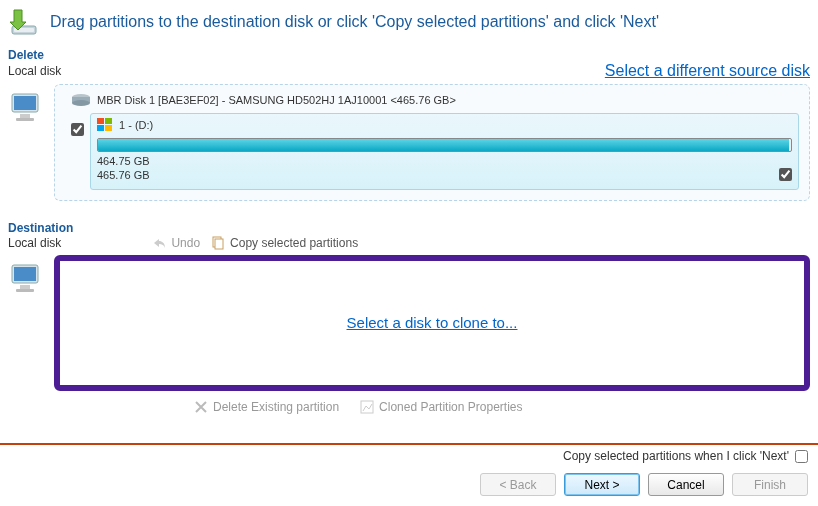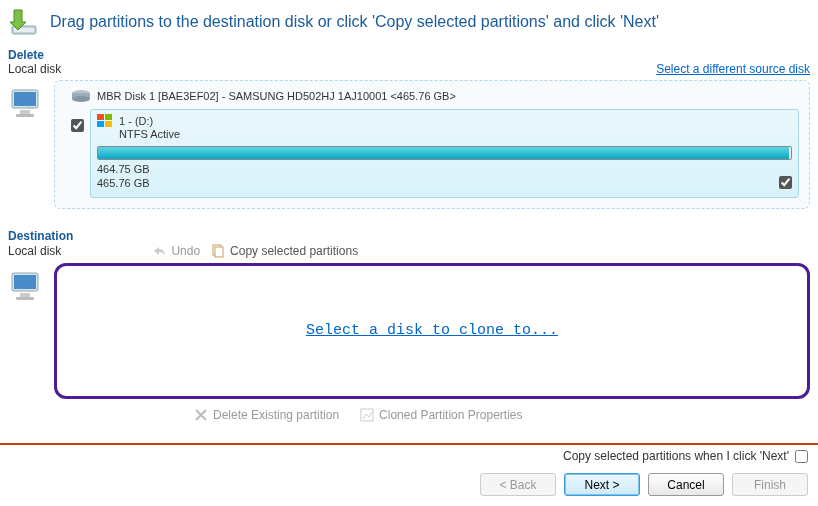--- a/index.html
+++ b/index.html
@@ -42,21 +42,21 @@
     }
     .subsection-label {
       color: #333;
       font-size: 12px;
     }
     .source-link {
       margin-left: auto;
       color: #0066cc;
       text-decoration: underline;
       cursor: pointer;
-      font-size: 12px;
+      font-size: 16px;
     }
     .content-row {
       display: flex;
       align-items: flex-start;
       gap: 10px;
       padding: 4px 8px 0 8px;
     }
     .monitor-icon {
       width: 36px;
       height: 36px;
@@ -155,28 +155,27 @@
       color: #555;
       font-size: 12px;
     }
     .tool-item.disabled { color: #999; }
     .tool-icon {
       width: 16px;
       height: 16px;
     }
     .dest-panel {
       flex: 1;
-      border: 3px solid #4c1d95;
-      border-radius: 12px;
+      border: 6px solid #4c1d95;
+      border-radius: 6px;
       background: #fff;
       height: 136px;
       display: flex;
       align-items: center;
       justify-content: center;
-      font-family: Liberation Mono, monospace;
     }
     .select-disk-link {
       color: #0066cc;
       text-decoration: underline;
       font-size: 15px;
       cursor: pointer;
     }
     .bottom-toolbar {
       display: flex;
       align-items: center;
@@ -281,21 +280,20 @@
           <span class="win-flag">
             <svg viewBox="0 0 16 14">
               <rect x="0" y="0" width="7" height="6" fill="#f25022"></rect>
               <rect x="8" y="0" width="7" height="6" fill="#7fba00"></rect>
               <rect x="0" y="7" width="7" height="6" fill="#00a4ef"></rect>
               <rect x="8" y="7" width="7" height="6" fill="#ffb900"></rect>
             </svg>
           </span>
           <span class="partition-name">1 -  (D:)</span>
         </div>
-        <div class="partition-fs">NTFS Active</div>
         <div class="usage-bar">
           <div class="usage-fill"></div>
         </div>
         <div class="partition-sizes">
           <div>464.75 GB</div>
           <div>465.76 GB</div>
         </div>
         <input type="checkbox" checked="" class="partition-right-check" style="">
       </div>
     </div>

